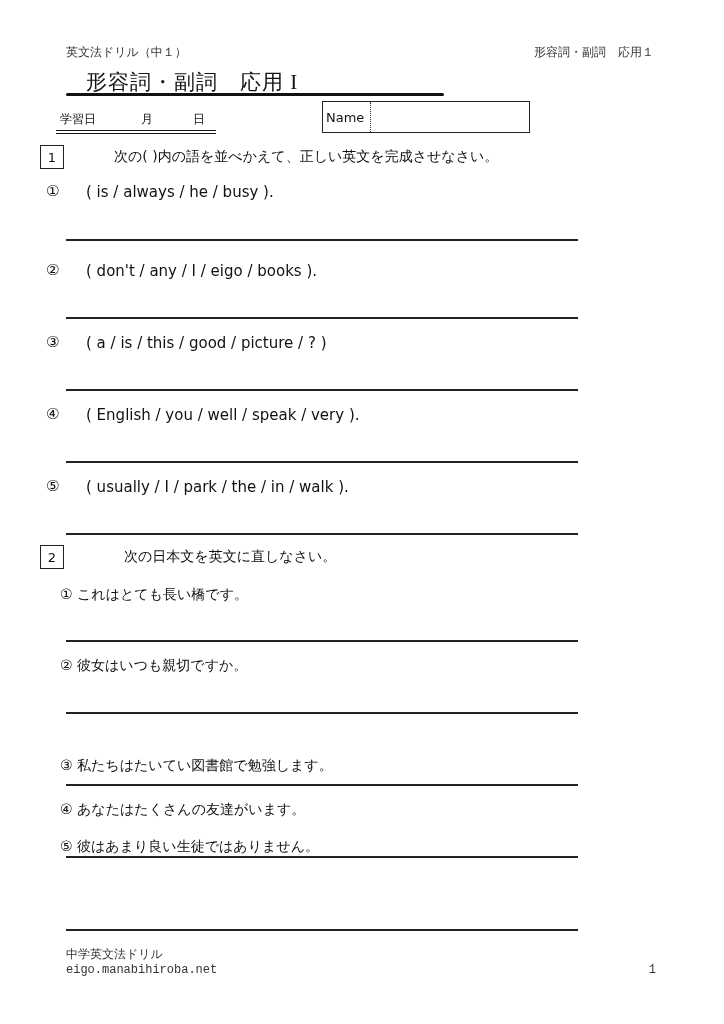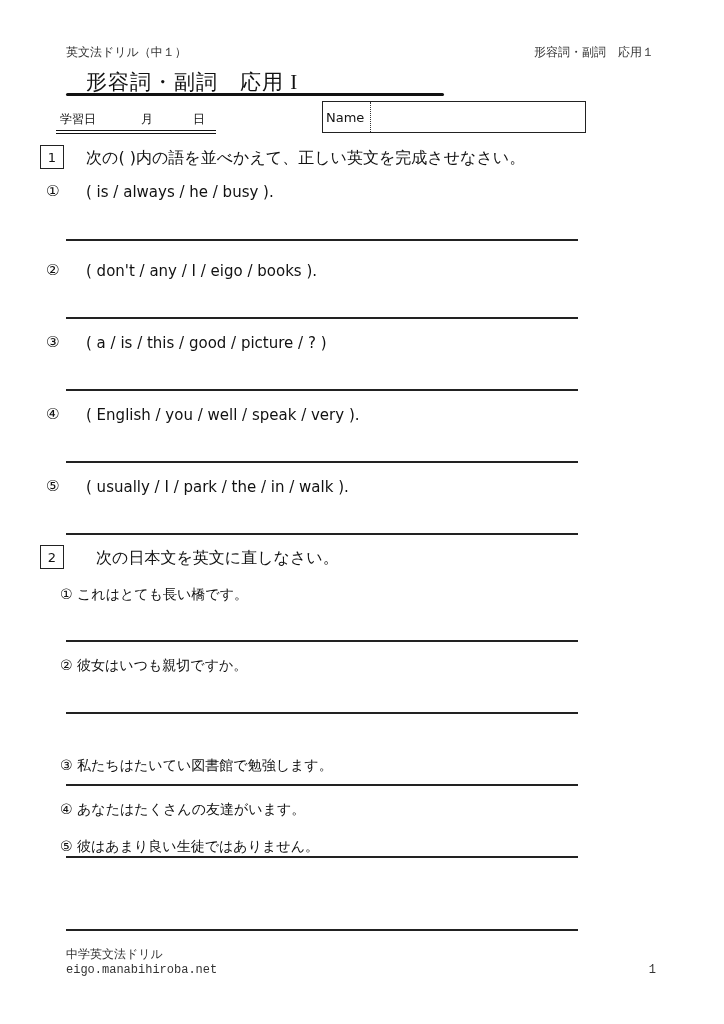--- a/index.html
+++ b/index.html
@@ -9,21 +9,21 @@
   .mono { font-family: "Liberation Mono", monospace; }
   .hdr-small { font-size: 12px; color: #333; }
   .title { font-size: 21px; letter-spacing: 1px; color: #111; font-family: Liberation Serif, serif; }
   .title-rule { height: 3px; background: #111; border-radius: 2px; }
   .date-label { font-size: 12px; }
   .date-rule { height: 1px; background: #111; }
   .name-box { border: 1.5px solid #222; box-sizing: border-box; display: flex; }
   .name-label { font-size: 13px; padding: 0 6px 0 3px; display: flex; align-items: center; border-right: 1.5px dotted #333; }
   .name-field { flex: 1; }
   .sec-box { border: 1.5px solid #222; box-sizing: border-box; width: 24px; height: 24px; display: flex; align-items: center; justify-content: center; font-size: 13px; }
-  .instr { font-size: 16px; }
+  .instr { font-size: 14px; margin-left: 28px; }
   .qnum { font-size: 15px; }
   .qtext { font-size: 15px; }
   .jtext { font-size: 14px; }
   .ans-line { height: 2px; background: #222; }
   .footer { font-size: 12px; color: #333; }
 </style>
 </head>
 <body>
 
 <div class="abs hdr-small serif" style="left:66px; top:44px;">英文法ドリル（中１）</div>
@@ -31,21 +31,21 @@
 
 <div class="abs title" style="left:86px; top:68px;">形容詞・副詞　応用 I</div>
 <div class="abs title-rule" style="left:66px; top:93px; width:378px;"></div>
 
 <div class="abs date-label" style="left:60px; top:111px;">学習日</div>
 <div class="abs date-label" style="left:141px; top:111px;">月</div>
 <div class="abs date-label" style="left:193px; top:111px;">日</div>
 <div class="abs date-rule" style="left:56px; top:130px; width:160px;"></div>
 <div class="abs date-rule" style="left:56px; top:133px; width:160px;"></div>
 
-<div class="abs name-box" style="left:322px; top:101px; width:264px; height:32px;">
+<div class="abs name-box" style="left:322px; top:101px; width:208px; height:32px;">
   <div class="name-label">Name</div>
   <div class="name-field"></div>
 </div>
 
 <div class="abs sec-box" style="left:40px; top:145px;">1</div>
 <div class="abs instr" style="left:86px; top:148px;">次の( )内の語を並べかえて、正しい英文を完成させなさい。</div>
 
 <div class="abs qnum" style="left:46px; top:182px;">①</div>
 <div class="abs qtext" style="left:86px; top:183px;">( is / always / he / busy ).</div>
 <div class="abs ans-line" style="left:66px; top:239px; width:512px;"></div>

